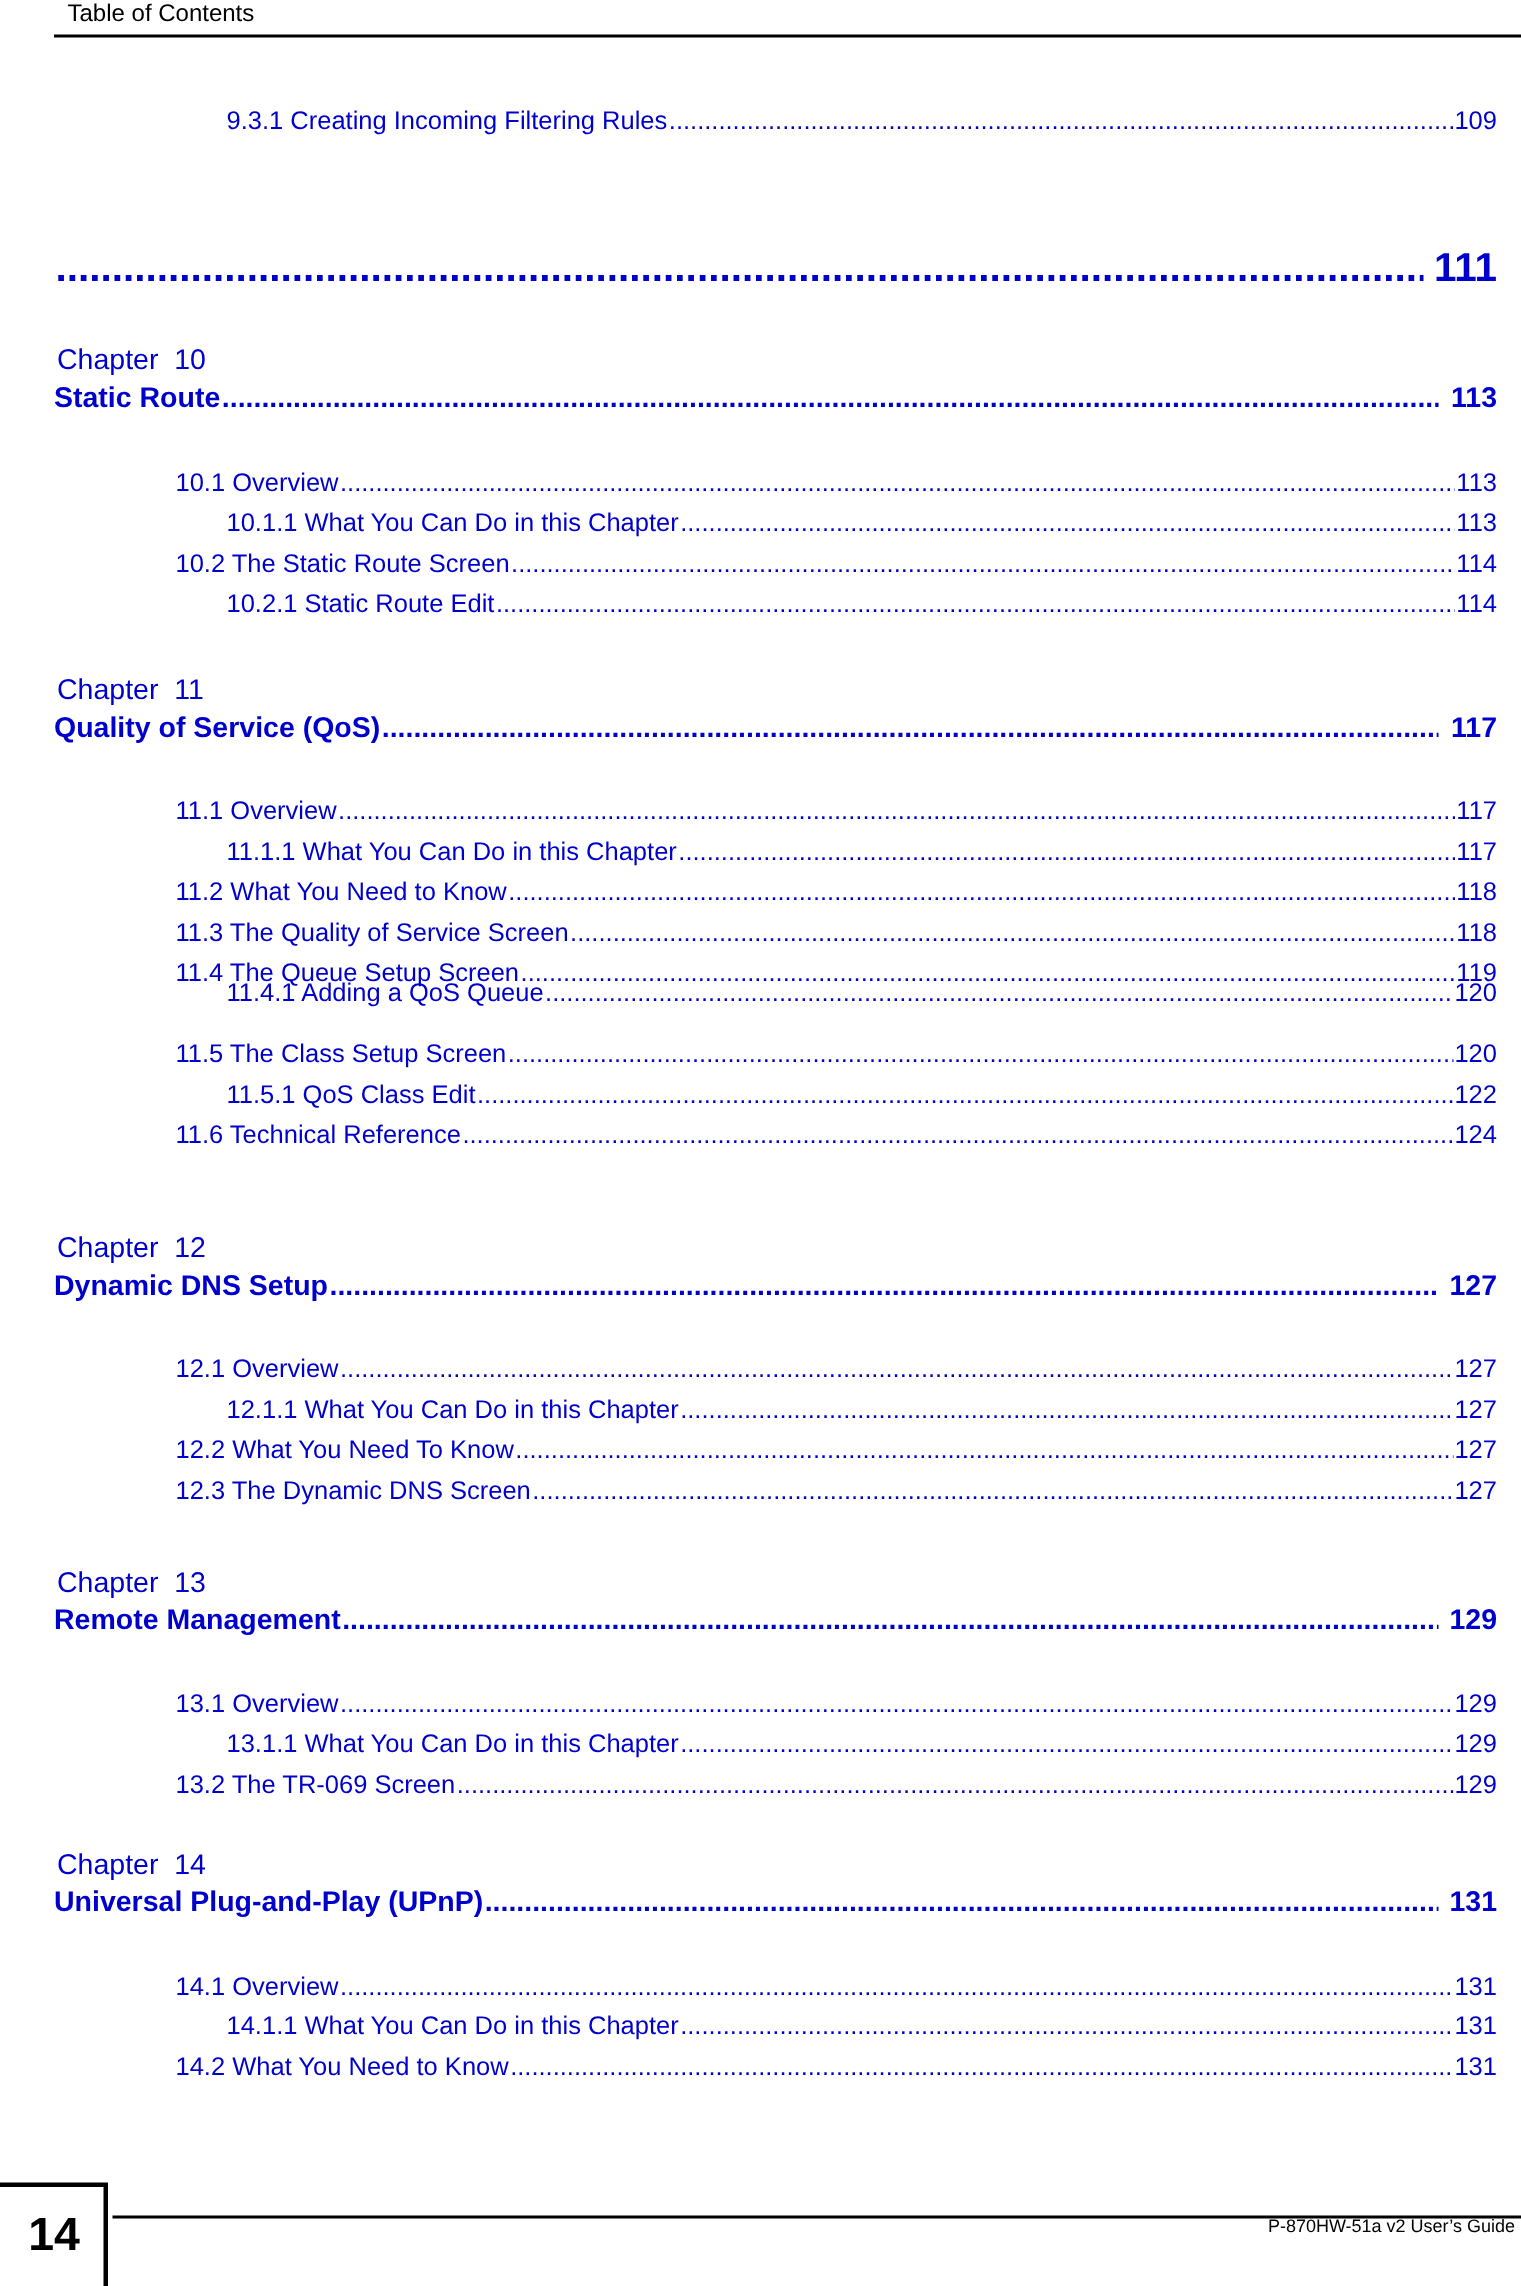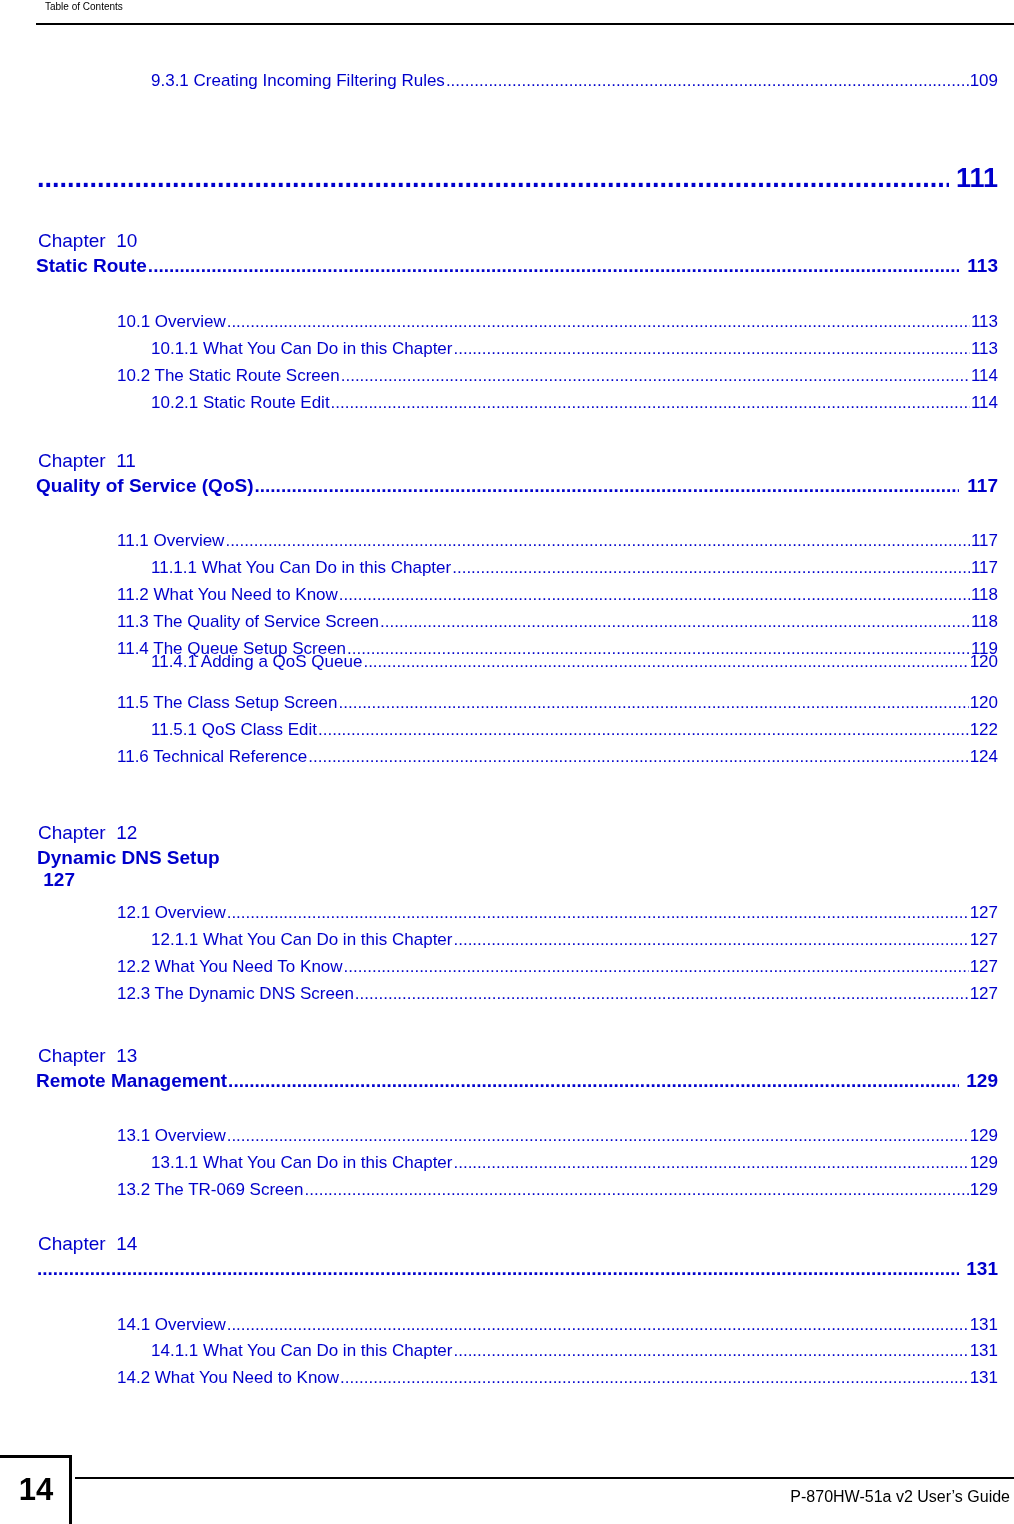--- a/index.html
+++ b/index.html
@@ -21,21 +21,21 @@
     position: absolute;
     top: 0;
     left: 0;
     width: 1014px;
     height: 30px;
   }
   #page-header .header-title {
     position: absolute;
     left: 45px;
     top: 1px;
-    font-size: 10px;
+    font-size: 16px;
     color: #000000;
     white-space: nowrap;
   }
   #page-header .header-rule {
     position: absolute;
     left: 36px;
     top: 23px;
     width: 978px;
     height: 2px;
     background: #000000;
@@ -151,22 +151,22 @@
     position: absolute;
     left: 75px;
     top: 22px;
     width: 939px;
     height: 2px;
     background: #000000;
   }
   #page-footer .footer-text {
     position: absolute;
     right: 4px;
-    top: 33px;
-    font-size: 16px;
+    top: 22px;
+    font-size: 12px;
     color: #000000;
     white-space: nowrap;
   }
 </style>
 </head>
 <body>
 
 <div id="page-header">
   <div class="header-title">Table of Contents</div>
   <div class="header-rule"></div>
@@ -253,21 +253,21 @@
       <span class="ttl">11.5.1 QoS Class Edit  </span>
       <span class="leader">................................................................................................................................................................................................................................................................................................................</span>
       <span class="pg">122</span>
     </div>
     <div class="toc-line lvl2" style="top: 747px;">
       <span class="ttl">11.6 Technical Reference </span>
       <span class="leader">................................................................................................................................................................................................................................................................................................................</span>
       <span class="pg">124</span>
     </div>
     <div class="chapter-label" style="top: 822px;">Chapter  12</div>
-    <div class="toc-line chapter-title" style="top: 847px; flex-direction: column;">
+    <div class="toc-line chapter-title" style="top: 847px;">
       <span class="ttl">Dynamic DNS Setup </span>
       <span class="leader">................................................................................................................................................................................................................................................................................................................</span>
       <span class="pg">127</span>
     </div>
     <div class="toc-line lvl2" style="top: 903px;">
       <span class="ttl">12.1 Overview  </span>
       <span class="leader">................................................................................................................................................................................................................................................................................................................</span>
       <span class="pg">127</span>
     </div>
     <div class="toc-line lvl3" style="top: 930px;">
@@ -301,20 +301,21 @@
       <span class="leader">................................................................................................................................................................................................................................................................................................................</span>
       <span class="pg">129</span>
     </div>
     <div class="toc-line lvl2" style="top: 1180px;">
       <span class="ttl">13.2 The TR-069 Screen </span>
       <span class="leader">................................................................................................................................................................................................................................................................................................................</span>
       <span class="pg">129</span>
     </div>
     <div class="chapter-label" style="top: 1233px;">Chapter  14</div>
     <div class="toc-line chapter-title" style="top: 1258px;">
+      <span class="ttl">Universal Plug-and-Play (UPnP)</span>
       <span class="leader">................................................................................................................................................................................................................................................................................................................</span>
       <span class="pg">131</span>
     </div>
     <div class="toc-line lvl2" style="top: 1314px; align-items: center;">
       <span class="ttl">14.1 Overview  </span>
       <span class="leader">................................................................................................................................................................................................................................................................................................................</span>
       <span class="pg">131</span>
     </div>
     <div class="toc-line lvl3" style="top: 1341px;">
       <span class="ttl">14.1.1 What You Can Do in this Chapter </span>

